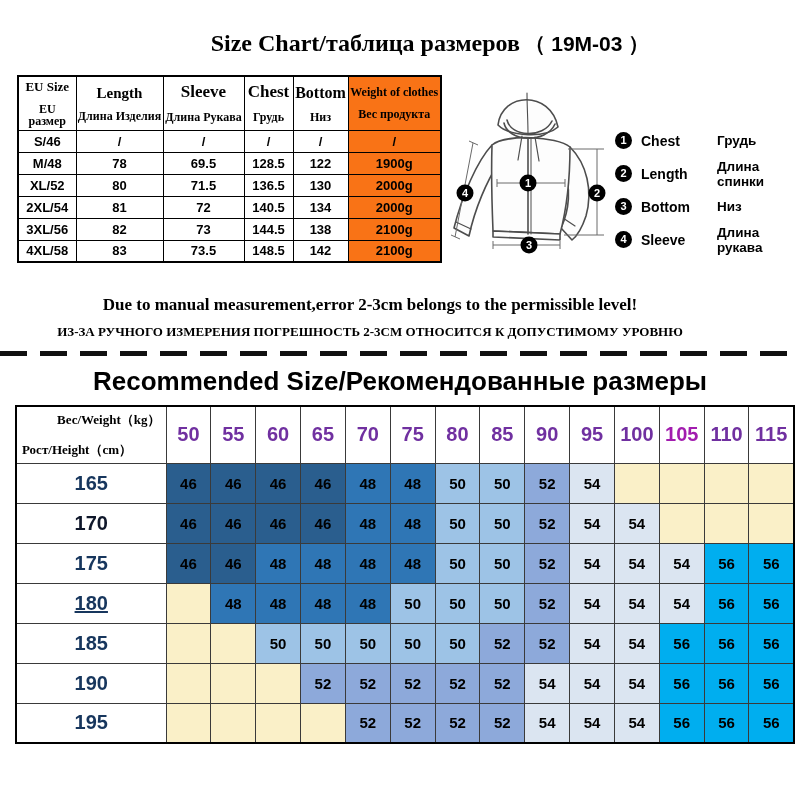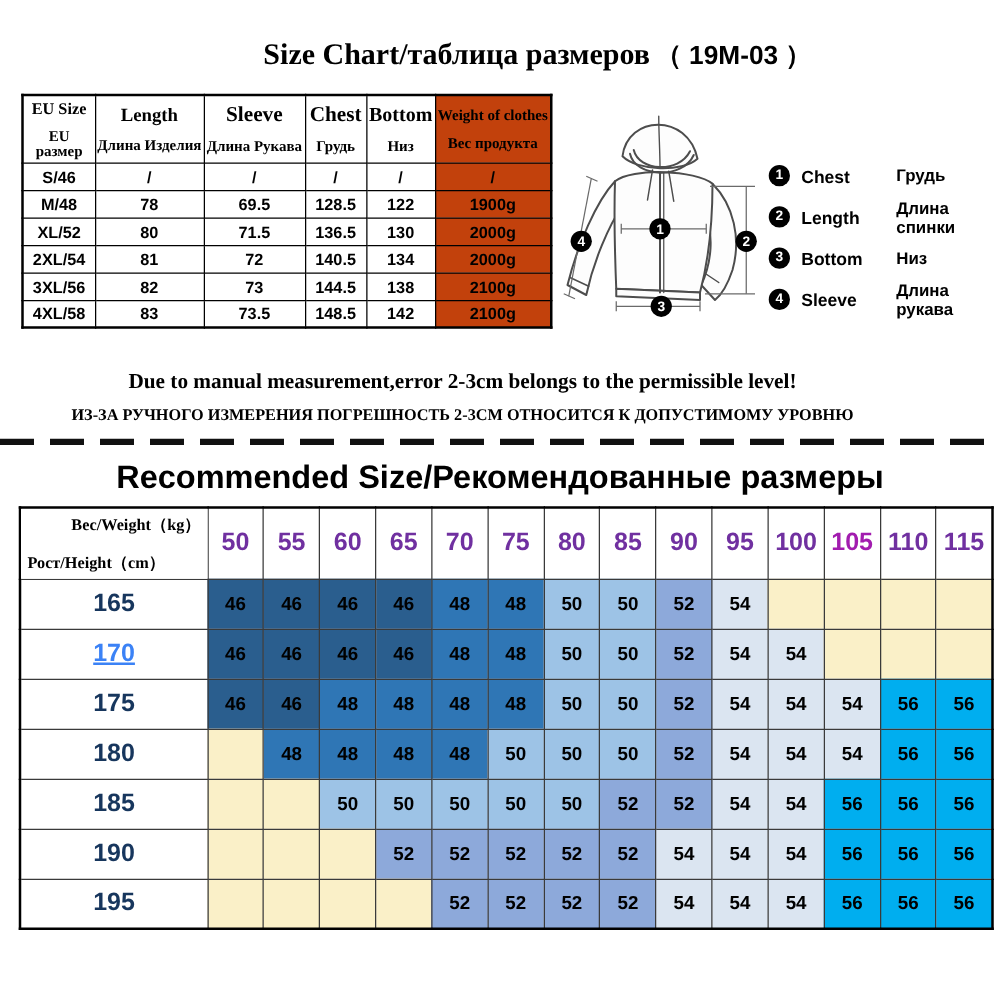--- a/index.html
+++ b/index.html
@@ -14,21 +14,21 @@
   
   .title { position:absolute; left:120px; right:60px; top:30px; text-align:center; white-space:nowrap; }
   .title-main { font-family:"Liberation Serif", serif; font-weight:bold; font-size:24px; }
   .title-code { font-family:"Liberation Sans", sans-serif; font-weight:bold; font-size:21px; }
   
   table { border-collapse:collapse; }
   .size-table { position:absolute; left:17px; top:75px; width:423px; table-layout:fixed; border:2px solid #000; }
   .size-table th, .size-table td { border:1px solid #000; text-align:center; vertical-align:middle; background:#fff; }
   .size-table th { height:54px; font-weight:normal; }
   .size-table td { height:22px; font-weight:bold; font-size:13px; font-family:"Liberation Sans", sans-serif; }
-  .size-table .gray { background:#c2410c; }
+  .size-table .gray { background:#f97316; }
   .h-en { font-family:"Liberation Serif", serif; font-weight:600; font-size:14px; line-height:1.1; margin-bottom:9px; }
   .h-ru { font-family:"Liberation Serif", serif; font-weight:600; font-size:12px; line-height:1; }
   .size-table th:nth-child(1) .h-en { font-size:13px; }
   .size-table th:nth-child(2) .h-en { font-size:15px; }
   .size-table th:nth-child(3) .h-en { font-size:17px; }
   .size-table th:nth-child(4) .h-en { font-size:17px; }
   .size-table th:nth-child(5) .h-en { font-size:16px; }
   .size-table th:nth-child(6) .h-en { font-size:12px; }
   
   .diagram-svg { position:absolute; left:442px; top:76px; }
@@ -278,21 +278,21 @@
           <td class="m-cell" style="background: rgb(157, 195, 230);">50</td>
           <td class="m-cell" style="background: rgb(157, 195, 230);">50</td>
           <td class="m-cell" style="background: rgb(141, 169, 218);">52</td>
           <td class="m-cell" style="background: rgb(219, 229, 241);">54</td>
           <td class="m-cell" style="background: rgb(250, 240, 200);"></td>
           <td class="m-cell" style="background: rgb(250, 240, 200);"></td>
           <td class="m-cell" style="background: rgb(250, 240, 200);"></td>
           <td class="m-cell" style="background: rgb(250, 240, 200);"></td>
         </tr>
         <tr>
-          <th class="h-head" style="color: #3b82f6; text-decoration: underline;">170</th>
+          <th class="h-head" style="color: #0f172a;">170</th>
           <td class="m-cell" style="background: rgb(42, 94, 142);">46</td>
           <td class="m-cell" style="background: rgb(42, 94, 142);">46</td>
           <td class="m-cell" style="background: rgb(42, 94, 142);">46</td>
           <td class="m-cell" style="background: rgb(42, 94, 142);">46</td>
           <td class="m-cell" style="background: rgb(47, 118, 181);">48</td>
           <td class="m-cell" style="background: rgb(47, 118, 181);">48</td>
           <td class="m-cell" style="background: rgb(157, 195, 230);">50</td>
           <td class="m-cell" style="background: rgb(157, 195, 230);">50</td>
           <td class="m-cell" style="background: rgb(141, 169, 218);">52</td>
           <td class="m-cell" style="background: rgb(219, 229, 241);">54</td>
@@ -312,21 +312,21 @@
           <td class="m-cell" style="background: rgb(157, 195, 230);">50</td>
           <td class="m-cell" style="background: rgb(157, 195, 230);">50</td>
           <td class="m-cell" style="background: rgb(141, 169, 218);">52</td>
           <td class="m-cell" style="background: rgb(219, 229, 241);">54</td>
           <td class="m-cell" style="background: rgb(219, 229, 241);">54</td>
           <td class="m-cell" style="background: rgb(219, 229, 241);">54</td>
           <td class="m-cell" style="background: rgb(0, 174, 239);">56</td>
           <td class="m-cell" style="background: rgb(0, 174, 239);">56</td>
         </tr>
         <tr>
-          <th class="h-head" style="color: rgb(23, 54, 93);">180</th>
+          <th class="h-head" style="color: rgb(23, 54, 93); text-decoration: underline;">180</th>
           <td class="m-cell" style="background: rgb(250, 240, 200);"></td>
           <td class="m-cell" style="background: rgb(47, 118, 181);">48</td>
           <td class="m-cell" style="background: rgb(47, 118, 181);">48</td>
           <td class="m-cell" style="background: rgb(47, 118, 181);">48</td>
           <td class="m-cell" style="background: rgb(47, 118, 181);">48</td>
           <td class="m-cell" style="background: rgb(157, 195, 230);">50</td>
           <td class="m-cell" style="background: rgb(157, 195, 230);">50</td>
           <td class="m-cell" style="background: rgb(157, 195, 230);">50</td>
           <td class="m-cell" style="background: rgb(141, 169, 218);">52</td>
           <td class="m-cell" style="background: rgb(219, 229, 241);">54</td>

